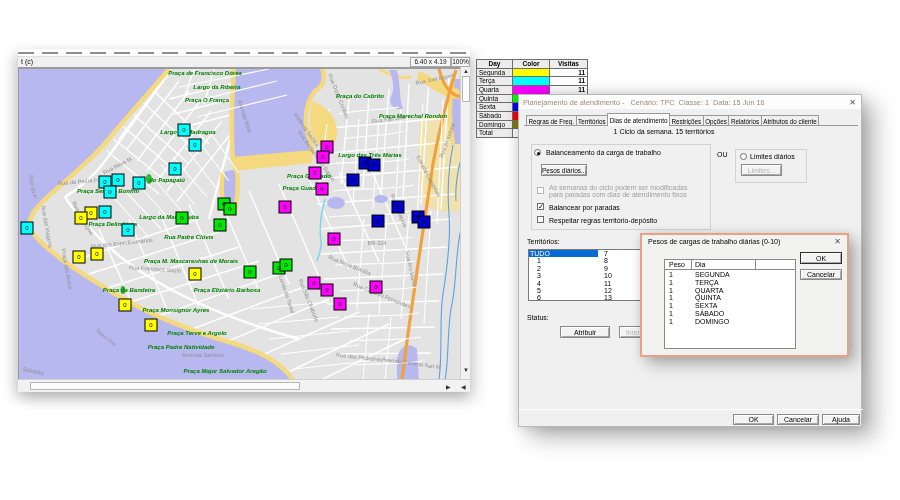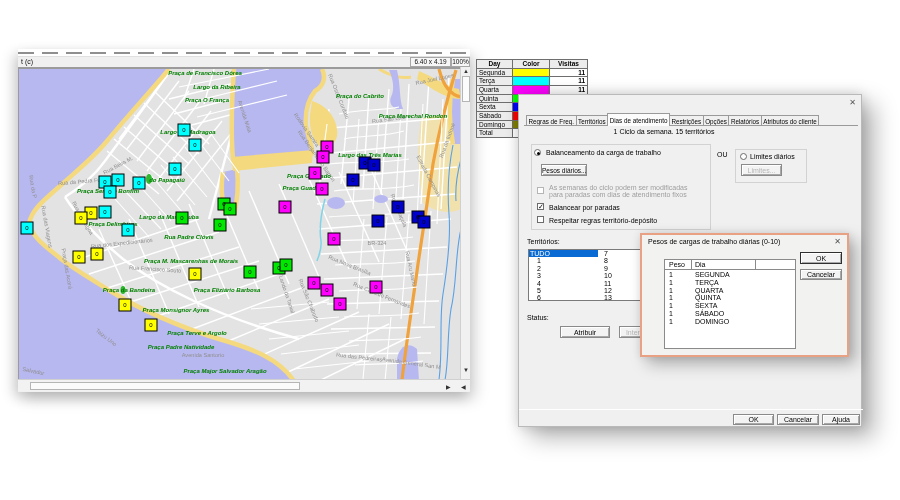--- a/index.html
+++ b/index.html
@@ -417,20 +417,23 @@
         <div class="c c3"></div>
       </div>
     <div class="row">
         <div class="c c1">Total</div>
         <div class="c c2"></div>
         <div class="c c3"></div>
       </div>
   </div>
 
   <div id="dlg" class="abs">
+    <div id="dlgtitle">
+        <span>Planejamento de atendimento -&nbsp;&nbsp; Cenário: TPC&nbsp; Classe: 1&nbsp; Data: 15 Jun 16</span>
+      </div>
     <span class="closex" style="right:5px; top:3px;">✕</span>
 
     <div id="tabs">
       <span class="tab">Regras de Freq.</span><span class="tab">Territórios</span><span class="tab act">Dias de atendimento</span><span class="tab">Restrições</span><span class="tab">Opções</span><span class="tab">Relatórios</span><span class="tab">Atributos do cliente</span>
     </div>
     <div id="tabline"></div>
     <div class="lbl" style="left:60px; top:33px; width:170px; text-align:center;">1 Ciclo da semana. 15 territórios</div>
 
     <div class="gbox" style="left:12px; top:49px; width:180px; height:86px;"></div>
     <div class="radio sel" style="left:15px; top:54px;"></div>

